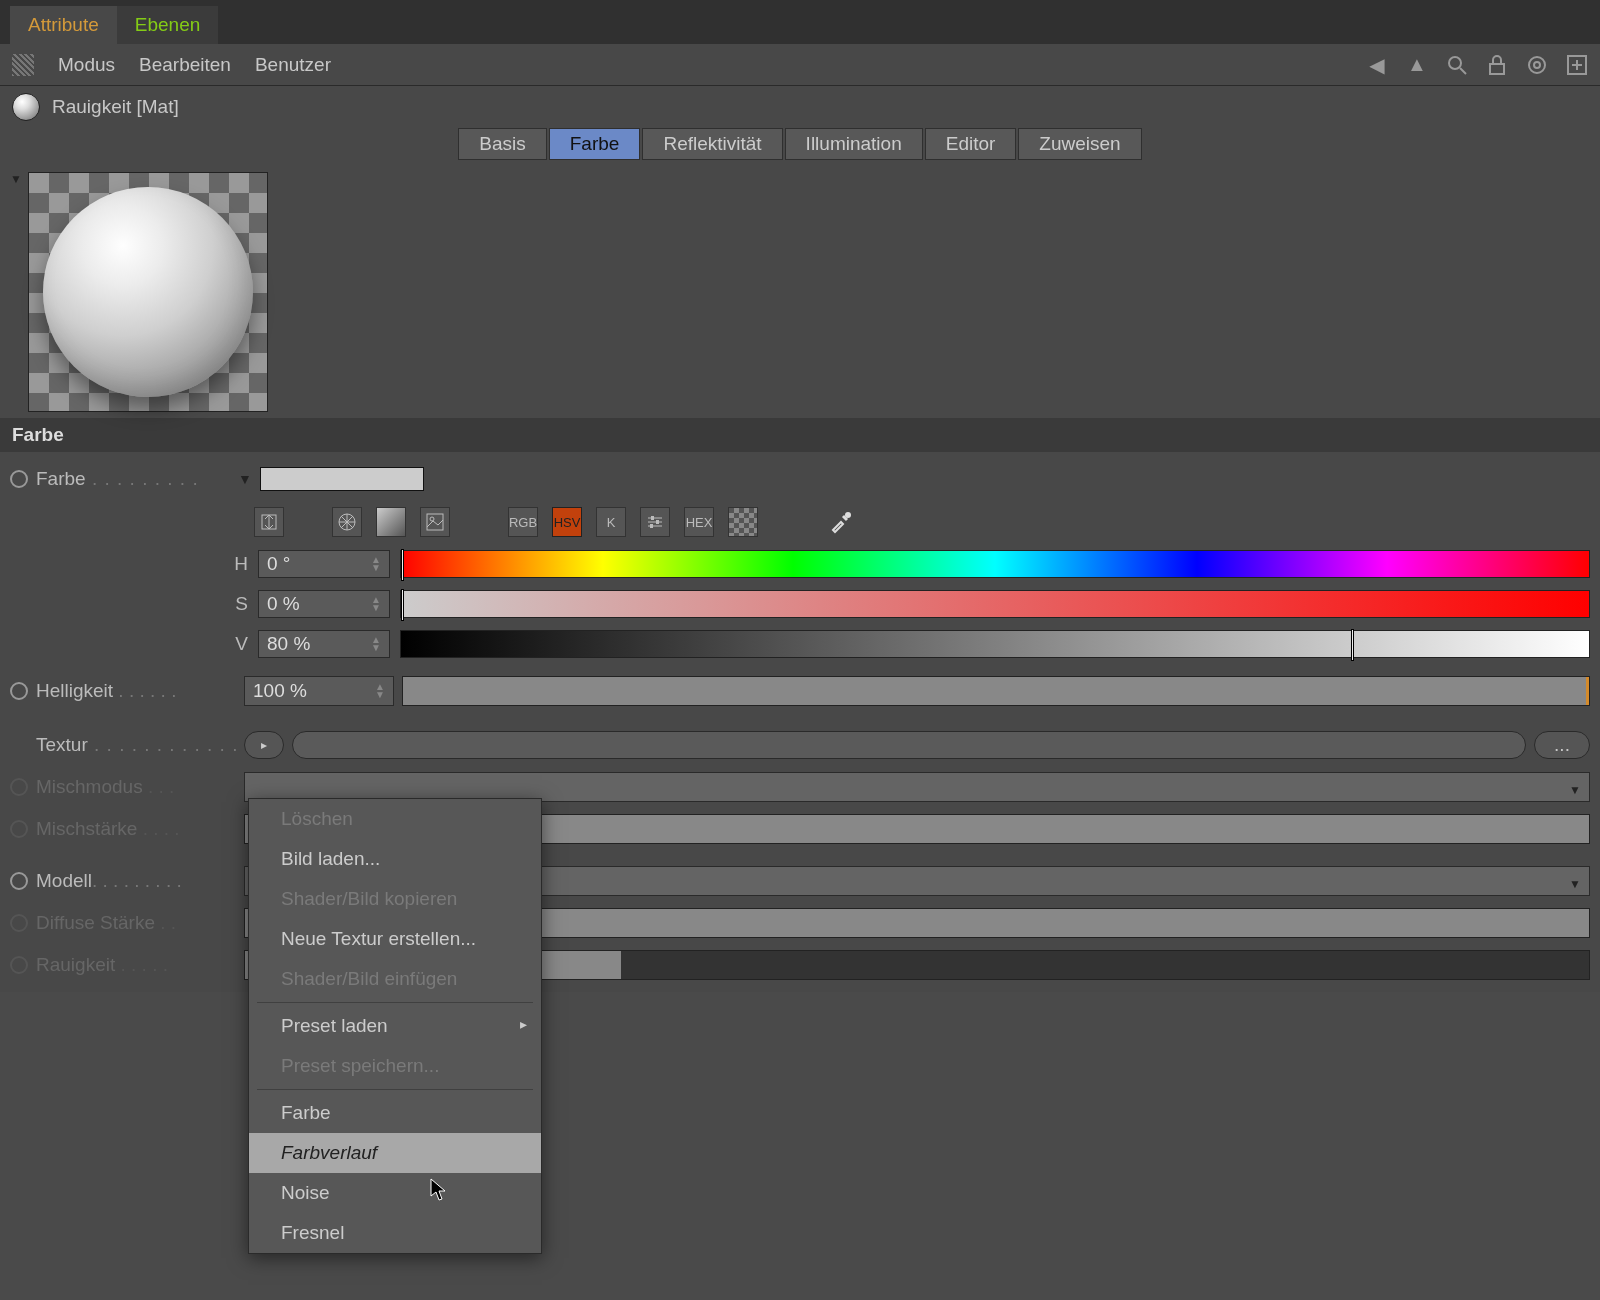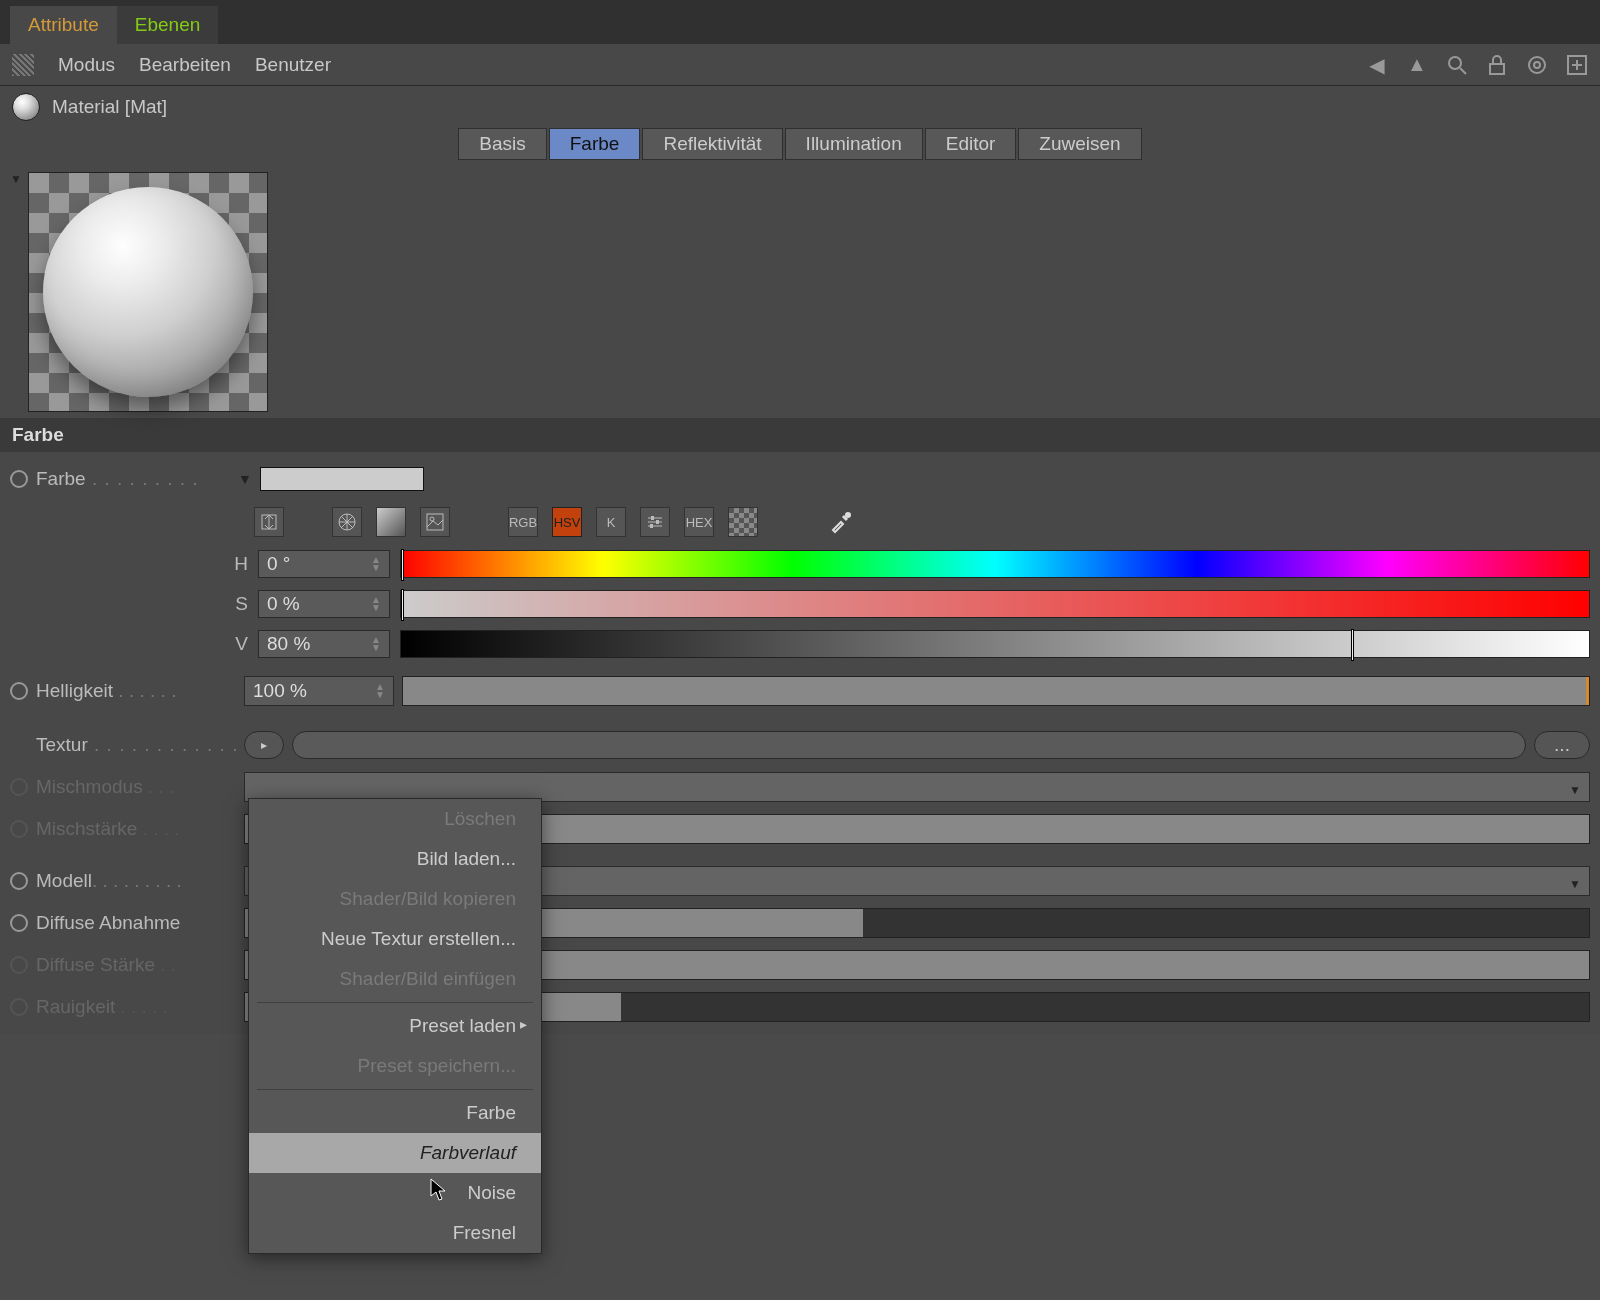--- a/index.html
+++ b/index.html
@@ -52,21 +52,21 @@
 .wide-bar .mark-o { position:absolute; top:0; width:3px; height:100%; background:#d48a2a;}
 .tex-btn { width:40px; height:28px; background:#555; border:1px solid #2a2a2a; border-radius:14px; display:flex; align-items:center; justify-content:center; font-size:12px; color:#ccc; cursor:pointer;}
 .tex-field { flex:1; height:28px; background:#5a5a5a; border:1px solid #2a2a2a; }
 .round-field { border-radius:14px;}
 .dots-btn { width:56px; height:28px; background:#555; border:1px solid #2a2a2a; border-radius:14px; display:flex; align-items:center; justify-content:center; cursor:pointer;}
 .drop-combo { flex:1; height:30px; background:#646464; border:1px solid #2a2a2a; position:relative;}
 .drop-combo .tri { position:absolute; right:8px; top:10px; font-size:12px; color:#222;}
 .half-bar { flex:1; height:30px; position:relative; border:1px solid #222; background:#333;}
 .half-bar .filled { height:100%; background:#888;}
 .ctx-menu { position:absolute; left:248px; top:798px; width:294px; background:#575757; border:1px solid #2a2a2a; box-shadow:0 4px 18px rgba(0,0,0,0.5); z-index:50;}
-.ctx-item { padding:9px 25px; color:#ccc; cursor:pointer; position:relative;text-align:right;}
+.ctx-item { padding:9px 32px; color:#ccc; cursor:pointer; position:relative;}
 .ctx-item.dim { color:#7a7a7a; cursor:default;}
 .ctx-item.hov { background:#a8a8a8; color:#222;font-style:italic;}
 .ctx-sep { height:1px; background:#404040; margin:3px 8px;}
 .ctx-sub { position:absolute; right:14px; top:10px; font-size:14px;}
 .cursor-arrow { position:absolute; left:430px; top:1178px; width:18px; height:24px; z-index:60;}
 .cursor-arrow svg{ width:100%; height:100%;}
 </style>
 </head>
 <body>
 
@@ -108,21 +108,21 @@
           <rect x="1" y="1" width="18" height="18" stroke="#999" stroke-width="2" fill="none"></rect>
           <line x1="10" y1="5" x2="10" y2="15" stroke="#999" stroke-width="2"></line>
           <line x1="5" y1="10" x2="15" y2="10" stroke="#999" stroke-width="2"></line>
         </svg>
     </div>
   </div>
 </div>
 
 <div class="mat-header">
   <div class="mat-ball-sm"></div>
-  <div>Material [Mat]</div>
+  <div>Rauigkeit [Mat]</div>
 </div>
 
 <div class="mat-tabs">
   <div class="mtab">Basis</div>
   <div class="mtab active">Farbe</div>
   <div class="mtab">Reflektivität</div>
   <div class="mtab">Illumination</div>
   <div class="mtab">Editor</div>
   <div class="mtab">Zuweisen</div>
 </div>
@@ -268,28 +268,20 @@
   </div>
 
   <div class="prop-row" style="margin-top:10px">
     <div class="radio"></div>
     <div class="prop-label"><span>Modell</span><span style="color:#777">. . . . . . . . .</span></div>
     <div class="drop-combo">
         <span class="tri">▼</span>
       </div>
   </div>
 
-  <div class="prop-row">
-    <div class="radio"></div>
-    <div class="prop-label">Diffuse Abnahme</div>
-    <div class="half-bar">
-        <div class="filled" style="width:46%"></div>
-        <div class="mark-o" style="left:46%"></div>
-      </div>
-  </div>
 
   <div class="prop-row">
     <div class="radio off"></div>
     <div class="prop-label dim"><span>Diffuse Stärke</span><span style="color:#555"> . .</span></div>
     <div class="half-bar">
         <div class="filled" style="width:100%"></div>
       </div>
   </div>
 
   <div class="prop-row">

